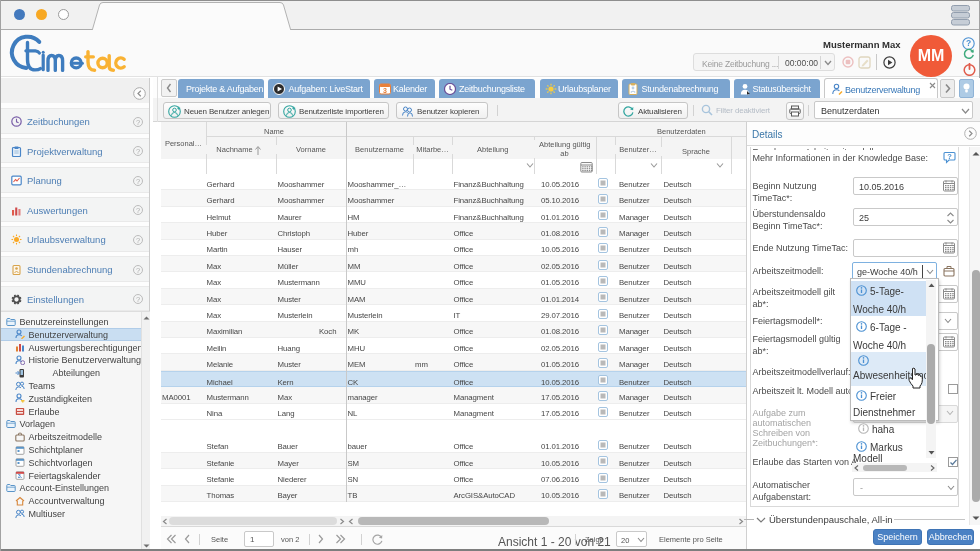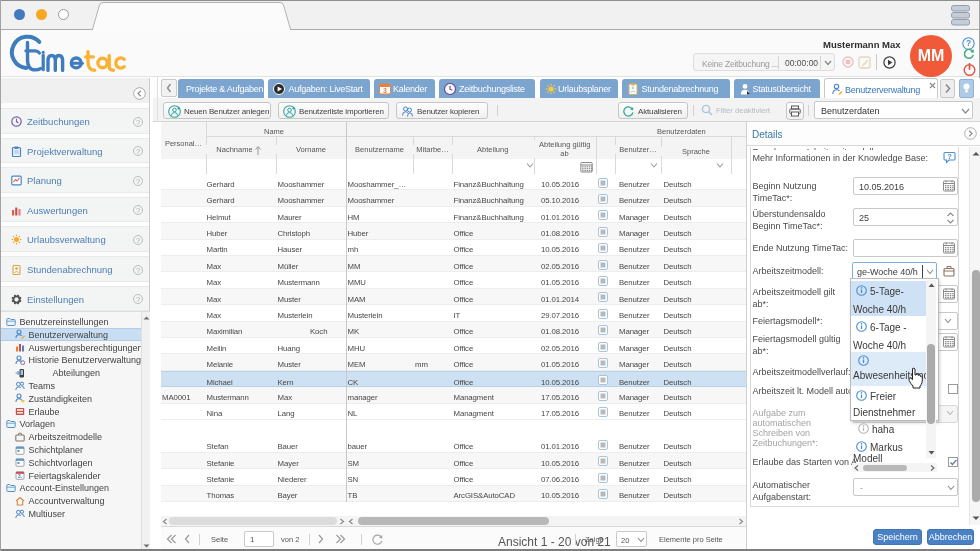--- a/index.html
+++ b/index.html
@@ -619,21 +619,21 @@
         <div style="left:380.0px;">29.07.2016</div>
         <div style="left:458.0px;">Benutzer</div>
         <div style="left:502.5px;">Deutsch</div>
         <svg class="cal-ic abs" style="left:437px;top:3.5px;" width="10" height="10" viewBox="0 0 10 10">
           <rect x="0.5" y="0.5" width="9" height="9" rx="1.5" fill="#fff" stroke="#a4c4e0" stroke-width="1"></rect>
           <rect x="2.5" y="2.5" width="5" height="5" fill="#b9b9b9"></rect>
         </svg>
       </div>
       <div class="drow" style="top:199.6px;background:#f7f7f7;border-bottom:1px solid #ededed;">
         <div style="left:45.5px;">Maximilian</div>
-        <div style="left:101px;padding-left:48px;">Koch</div>
+        <div style="left:110px;padding-left:48px;">Koch</div>
         <div style="left:186.5px;">MK</div>
         <div style="left:292.5px;">Office</div>
         <div style="left:380.0px;">01.08.2016</div>
         <div style="left:458.0px;">Manager</div>
         <div style="left:502.5px;">Deutsch</div>
         <svg class="cal-ic abs" style="left:437px;top:3.5px;" width="10" height="10" viewBox="0 0 10 10">
           <rect x="0.5" y="0.5" width="9" height="9" rx="1.5" fill="#fff" stroke="#a4c4e0" stroke-width="1"></rect>
           <rect x="2.5" y="2.5" width="5" height="5" fill="#b9b9b9"></rect>
         </svg>
       </div>
@@ -981,20 +981,28 @@
         </svg>
       </div>
       <div class="dlabel" style="left:5.5px;top:358px;">Automatischer</div>
       <div class="dlabel" style="left:5.5px;top:370px;">Aufgabenstart:</div>
       <div class="abs" style="left:106px;top:356px;width:105px;height:18px;border:1px solid #c9c9c9;border-radius:2px;background:#fff;">
  <span class="abs" style="left:6px;top:4px;font-size:9px;color:#9a9a9a;">-</span>
  <svg class="abs" style="left:93px;top:6px;" width="8" height="6" viewBox="0 0 8 6">
           <path d="M1,1 L4,4.5 L7,1" fill="none" stroke="#8a8a8a" stroke-width="1.1"></path>
         </svg>
       </div>
+      <div class="abs" style="left:0;top:391px;width:222px;height:14px;">
+ <div class="abs" style="left:-3px;top:6px;width:10px;height:1px;background:#b5b5b5;"></div>
+ <svg class="abs" style="left:9px;top:3px;" width="10" height="8" viewBox="0 0 10 8">
+          <path d="M1,2 L5,6 L9,2" fill="none" stroke="#7a7a7a" stroke-width="1.2"></path>
+        </svg>
+ <span class="abs" style="left:22px;top:1px;font-size:9.5px;color:#3d3d3d;white-space:nowrap;">Überstundenpauschale, All-in</span>
+ <div class="abs" style="left:147px;top:6px;width:71px;height:1px;background:#c5c5c5;"></div>
+</div>
       <div class="abs" style="left:126px;top:407px;width:49px;height:16px;background:#4a81c4;border:1px solid #3f74b5;border-radius:3px;color:#fff;font-size:9px;text-align:center;line-height:14px;">Speichern</div>
       <div class="abs" style="left:180px;top:407px;width:47px;height:16px;background:#4a81c4;border:1px solid #3f74b5;border-radius:3px;color:#fff;font-size:9px;text-align:center;line-height:14px;">Abbrechen</div>
     </div>
 <div class="abs" style="left:849px;top:278px;width:89px;height:143px;background:#fff;border:1px solid #bbb;box-shadow:1px 2px 3px rgba(0,0,0,0.18);">
       <div class="abs" style="left:0;top:2px;width:75px;height:35px;background:#cfe1f4;"></div>
       <svg class="abs" style="left:5px;top:6px;" width="11" height="11" viewBox="0 0 11 11">
         <circle cx="5.5" cy="5.5" r="4.8" fill="none" stroke="#4a90d2" stroke-width="1.1"></circle>
         <path d="M5.5,4.5 L5.5,8" stroke="#4a90d2" stroke-width="1.3"></path>
         <circle cx="5.5" cy="2.9" r="0.8" fill="#4a90d2"></circle>
       </svg>

